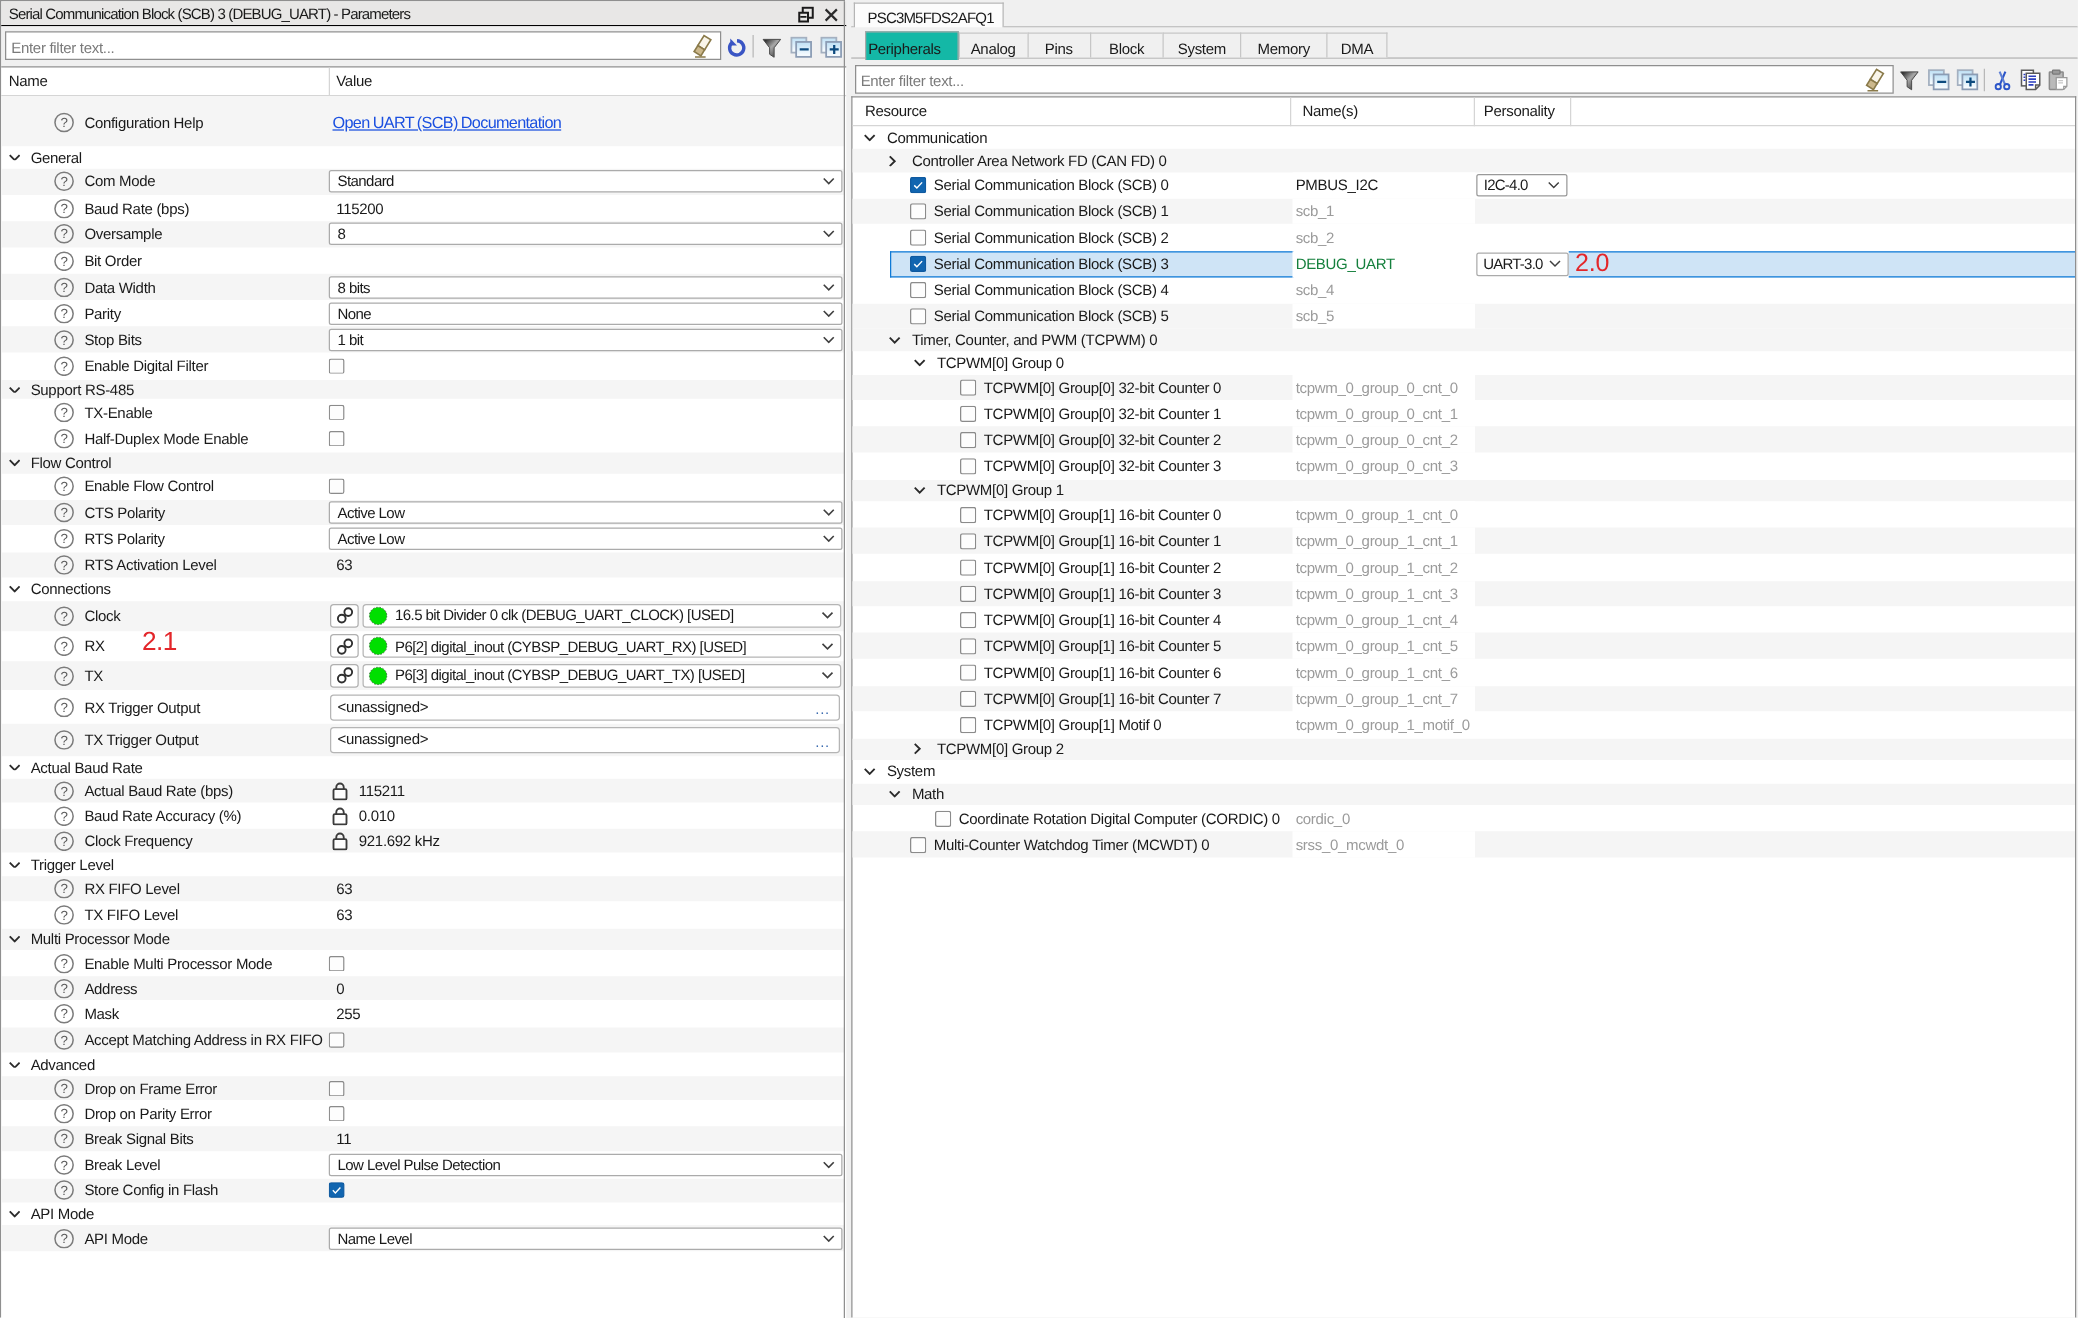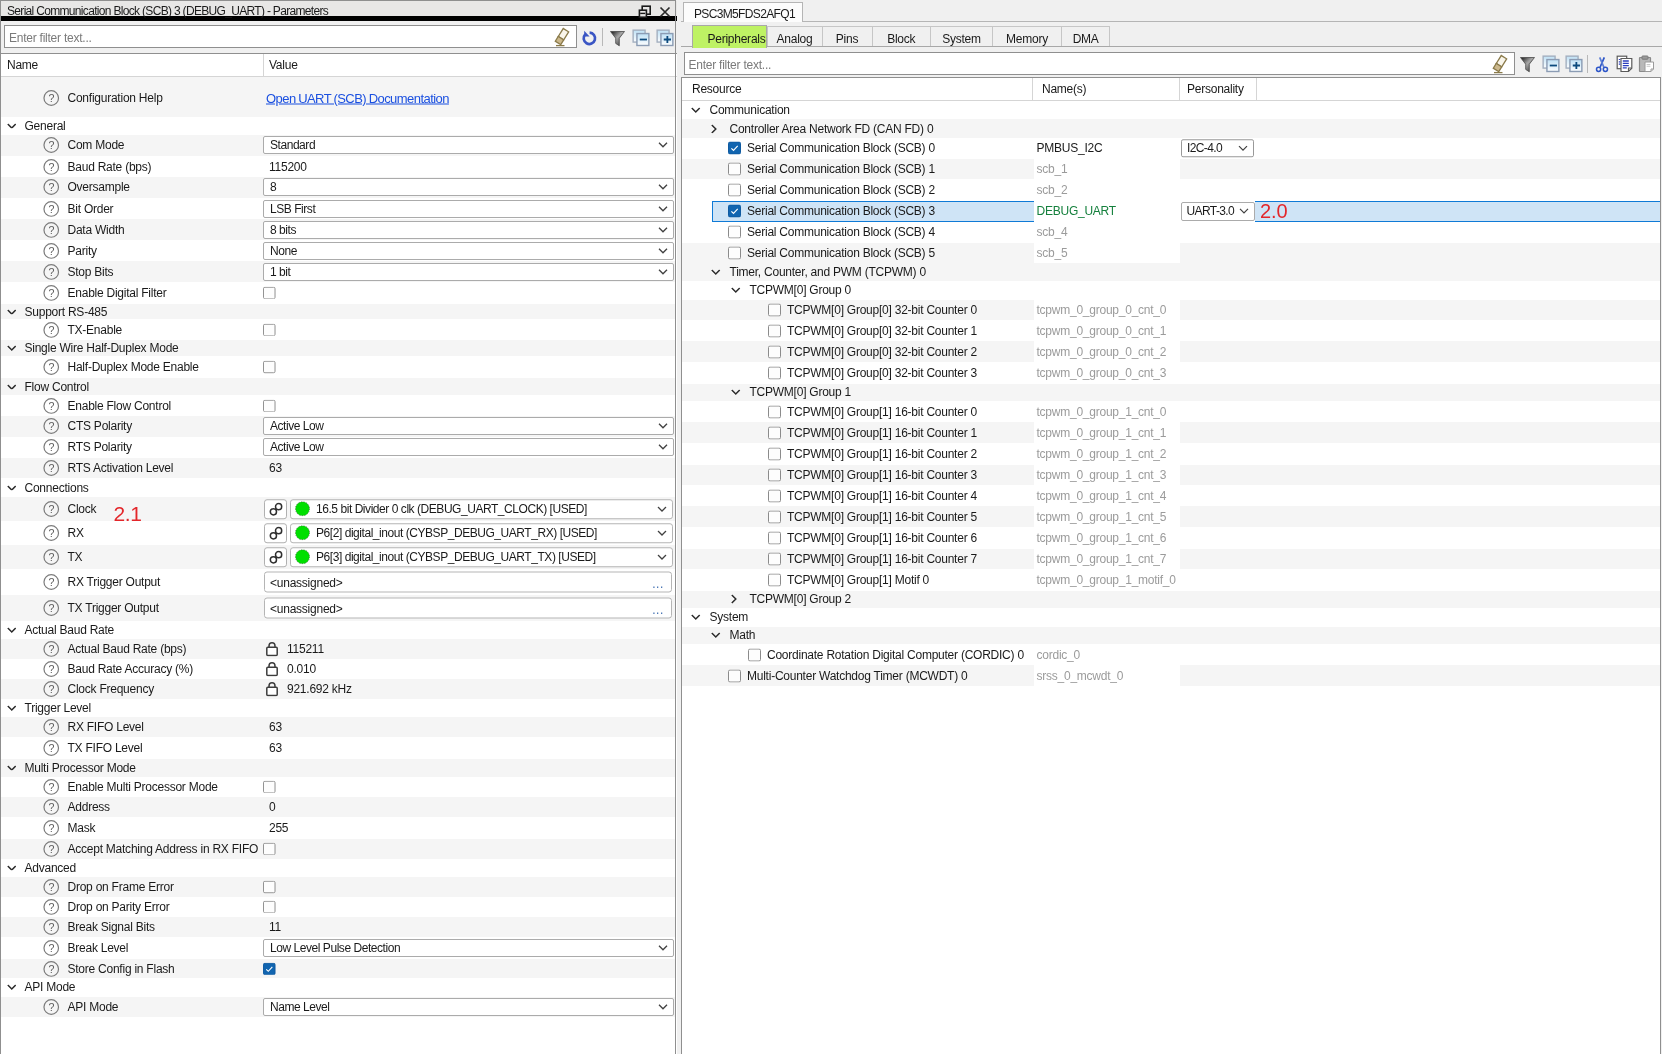--- a/index.html
+++ b/index.html
@@ -7,21 +7,21 @@
 .abs{position:absolute}
 .row{position:relative;display:flex;align-items:center}
 .gray{background:#f5f5f5}
 .ico{position:absolute;top:50%;transform:translateY(-50%)}
 .combo{position:absolute;background:#fff;border:1px solid #ababab;border-radius:2px;display:flex;align-items:center}
 .combo span.tx{letter-spacing:-0.45px}
 .combo .ca{position:absolute;right:5px;top:50%;transform:translateY(-50%)}
 </style></head><body>
 
 <div class="abs" style="left:0;top:0;width:676px;height:1054px;border-left:1px solid #8f8f8f;border-right:1px solid #8f8f8f;border-top:1px solid #8f8f8f">
-<div class="abs" style="left:0;top:0;width:676px;height:20px;background:#e8e7e6;border-bottom:5px solid #000000">
+<div class="abs" style="left:0;top:0;width:676px;height:20px;background:#e8e7e6;border-bottom:1px solid #000000">
 <div class="abs" style="left:6px;top:2.5px;font-size:12px;letter-spacing:-0.68px">Serial Communication Block (SCB) 3 (DEBUG_UART) - Parameters</div>
 <div class="abs" style="left:637px;top:4px">
         <svg width="14" height="14" viewBox="0 0 14 14" style="display:block" fill="none" stroke="#1a1a1a">
           <rect x="4.2" y="1.2" width="8" height="8" stroke-width="1.6"></rect>
           <rect x="1.4" y="5.2" width="7" height="7" fill="#e8e7e6" stroke-width="1.6"></rect>
           <path d="M2.2 8.4 h5" stroke-width="1.4"></path>
         </svg>
       </div>
 <div class="abs" style="left:658px;top:5px">
         <svg width="12" height="12" viewBox="0 0 12 12" style="display:block" stroke="#2a2a2a" stroke-width="1.7">
@@ -158,28 +158,20 @@
           </div>
         </div>
 <div class="row" style="height:21.7px">
           <div class="ico" style="left:42px">
             <svg width="16.5" height="16.5" viewBox="0 0 17 17" style="display:block">
               <circle cx="8.5" cy="8.5" r="7.5" fill="none" stroke="#7c7c7c" stroke-width="1.25"></circle>
               <text x="8.5" y="12.4" font-size="11" font-family="Liberation Sans" fill="#5a5a5a" text-anchor="middle">?</text>
             </svg>
           </div>
           <div class="abs" style="left:66.5px;top:50%;transform:translateY(-50%)">Bit Order</div>
-          <div class="combo" style="left:262px;top:50%;transform:translateY(-50%);width:410.5px;height:18px">
-            <span class="tx" style="padding-left:6px">LSB First</span>
-            <span class="ca">
-              <svg width="10" height="6" viewBox="0 0 10 6" style="display:block">
-                <path d="M1 0.8 L5 4.8 L9 0.8" fill="none" stroke="#404040" stroke-width="1.3"></path>
-              </svg>
-            </span>
-          </div>
         </div>
 <div class="row gray" style="height:20.6px">
           <div class="ico" style="left:42px">
             <svg width="16.5" height="16.5" viewBox="0 0 17 17" style="display:block">
               <circle cx="8.5" cy="8.5" r="7.5" fill="none" stroke="#7c7c7c" stroke-width="1.25"></circle>
               <text x="8.5" y="12.4" font-size="11" font-family="Liberation Sans" fill="#5a5a5a" text-anchor="middle">?</text>
             </svg>
           </div>
           <div class="abs" style="left:66.5px;top:50%;transform:translateY(-50%)">Data Width</div>
           <div class="combo" style="left:262px;top:50%;transform:translateY(-50%);width:410.5px;height:18px">
@@ -253,28 +245,20 @@
               <circle cx="8.5" cy="8.5" r="7.5" fill="none" stroke="#7c7c7c" stroke-width="1.25"></circle>
               <text x="8.5" y="12.4" font-size="11" font-family="Liberation Sans" fill="#5a5a5a" text-anchor="middle">?</text>
             </svg>
           </div>
           <div class="abs" style="left:66.5px;top:50%;transform:translateY(-50%)">TX-Enable</div>
           <div class="ico" style="left:262px">
             <svg width="12.5" height="12.5" viewBox="0 0 13 13" style="display:block">
               <rect x="0.5" y="0.5" width="12" height="12" rx="1.5" fill="#fdfdfd" stroke="#8b8b8b"></rect>
             </svg>
           </div>
-        </div>
-<div class="row gray" style="height:16.4px">
-          <div class="ico" style="left:5.5px">
-            <svg width="9.5" height="5.5" viewBox="0 0 9.5 5.5" style="display:block">
-              <path d="M0.8 0.8 L4.75 4.8 L8.7 0.8" fill="none" stroke="#2b2b2b" stroke-width="1.5"></path>
-            </svg>
-          </div>
-          <div class="abs" style="left:23.5px;top:50%;transform:translateY(-50%)">Single Wire Half-Duplex Mode</div>
         </div>
 <div class="row" style="height:22.0px">
           <div class="ico" style="left:42px">
             <svg width="16.5" height="16.5" viewBox="0 0 17 17" style="display:block">
               <circle cx="8.5" cy="8.5" r="7.5" fill="none" stroke="#7c7c7c" stroke-width="1.25"></circle>
               <text x="8.5" y="12.4" font-size="11" font-family="Liberation Sans" fill="#5a5a5a" text-anchor="middle">?</text>
             </svg>
           </div>
           <div class="abs" style="left:66.5px;top:50%;transform:translateY(-50%)">Half-Duplex Mode Enable</div>
           <div class="ico" style="left:262px">
@@ -727,21 +711,21 @@
 <div class="abs" style="left:681px;top:0;width:981px;height:1054px">
 <div class="abs" style="left:0;top:0;width:981px;height:22px;background:#f0f0f0">
 <div class="abs" style="left:2px;top:2px;width:120px;height:20px;background:#fcfcfc;border:1px solid #b5b5b5;border-bottom:none">
         <div class="abs" style="left:10px;top:4px;letter-spacing:-0.65px">PSC3M5FDS2AFQ1</div>
       </div>
 <div class="abs" style="left:122px;top:21px;width:859px;height:1px;background:#b5b5b5"></div>
 <div class="abs" style="left:0;top:21px;width:2px;height:1px;background:#b5b5b5"></div>
 </div>
 <div class="abs" style="left:0;top:22px;width:981px;height:25px;background:#f0f0f0">
 <div class="abs" style="left:0;top:24px;width:981px;height:1px;background:#a8a8a8"></div>
-<div class="abs" style="left:10.5px;top:2.5px;width:75.0px;height:23px;background:#bef264;border:1px solid #a8a8a8;border-bottom:none;z-index:2;text-align:right;padding-left:13px;padding-top:6px">Peripherals</div>
+<div class="abs" style="left:10.5px;top:2.5px;width:75.0px;height:23px;background:#14b8a6;border:1px solid #a8a8a8;border-bottom:none;z-index:2;text-align:left;padding-left:2px;padding-top:6px">Peripherals</div>
 <div class="abs" style="left:85.5px;top:4px;width:55.0px;height:20px;background:#f0f0f0;border-left:1px solid #c6c6c6;border-top:1px solid #c6c6c6;text-align:center;padding-top:5px">Analog</div>
 <div class="abs" style="left:140.5px;top:4px;width:50.0px;height:20px;background:#f0f0f0;border-left:1px solid #c6c6c6;border-top:1px solid #c6c6c6;text-align:center;padding-top:5px">Pins</div>
 <div class="abs" style="left:190.5px;top:4px;width:58.5px;height:20px;background:#f0f0f0;border-left:1px solid #c6c6c6;border-top:1px solid #c6c6c6;text-align:center;padding-top:5px">Block</div>
 <div class="abs" style="left:249px;top:4px;width:62px;height:20px;background:#f0f0f0;border-left:1px solid #c6c6c6;border-top:1px solid #c6c6c6;text-align:center;padding-top:5px">System</div>
 <div class="abs" style="left:311px;top:4px;width:69px;height:20px;background:#f0f0f0;border-left:1px solid #c6c6c6;border-top:1px solid #c6c6c6;text-align:center;padding-top:5px">Memory</div>
 <div class="abs" style="left:380px;top:4px;width:49.30000000000001px;height:20px;background:#f0f0f0;border-left:1px solid #c6c6c6;border-top:1px solid #c6c6c6;border-right:1px solid #c6c6c6;text-align:center;padding-top:5px">DMA</div>
 </div>
 <div class="abs" style="left:0;top:47px;width:981px;height:30px;background:#f0f0f0">
 <div class="abs" style="left:2.5px;top:5px;width:831px;height:23px;background:#fff;border:1px solid #8f8f8f">
 <div class="abs" style="left:4px;top:4.5px;color:#7a7a7a">Enter filter text...</div>

